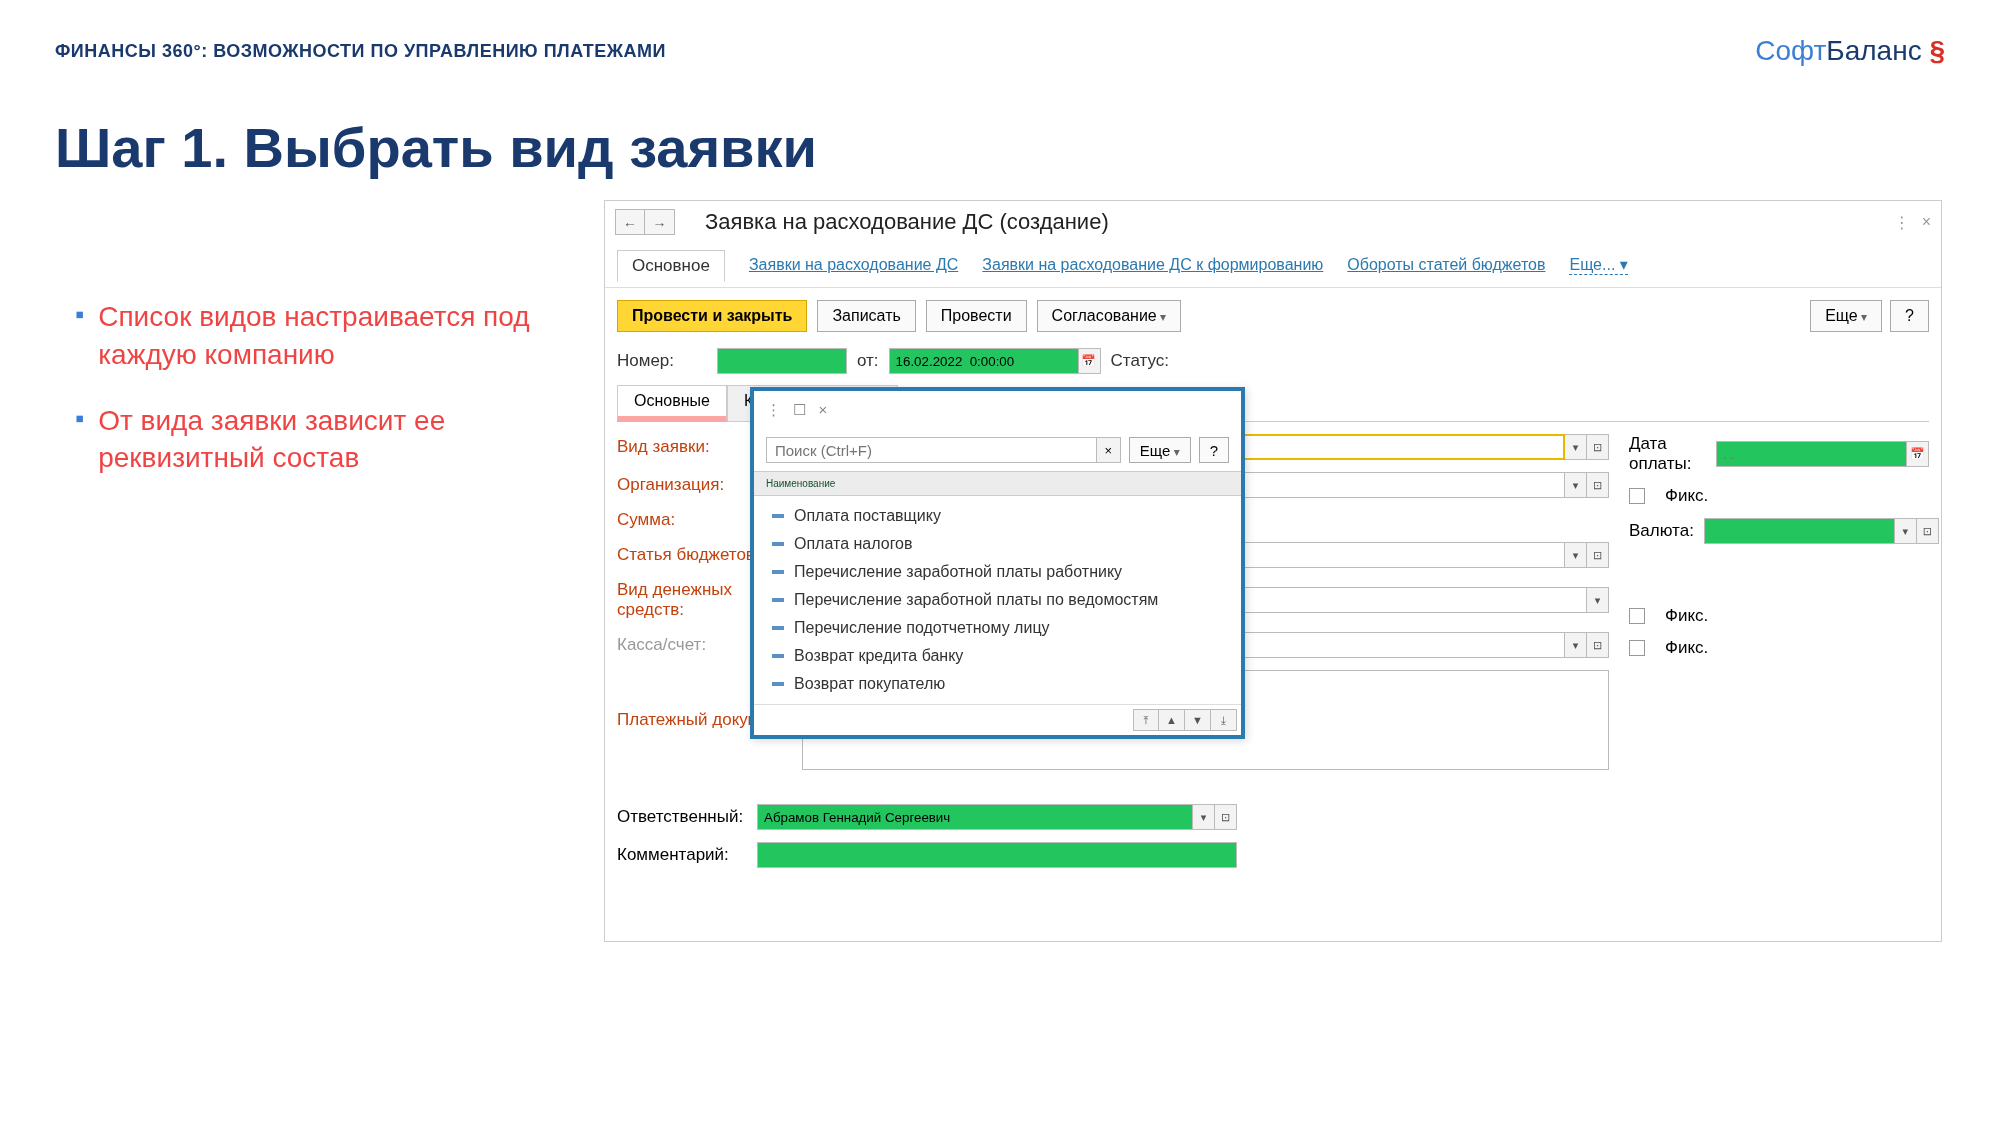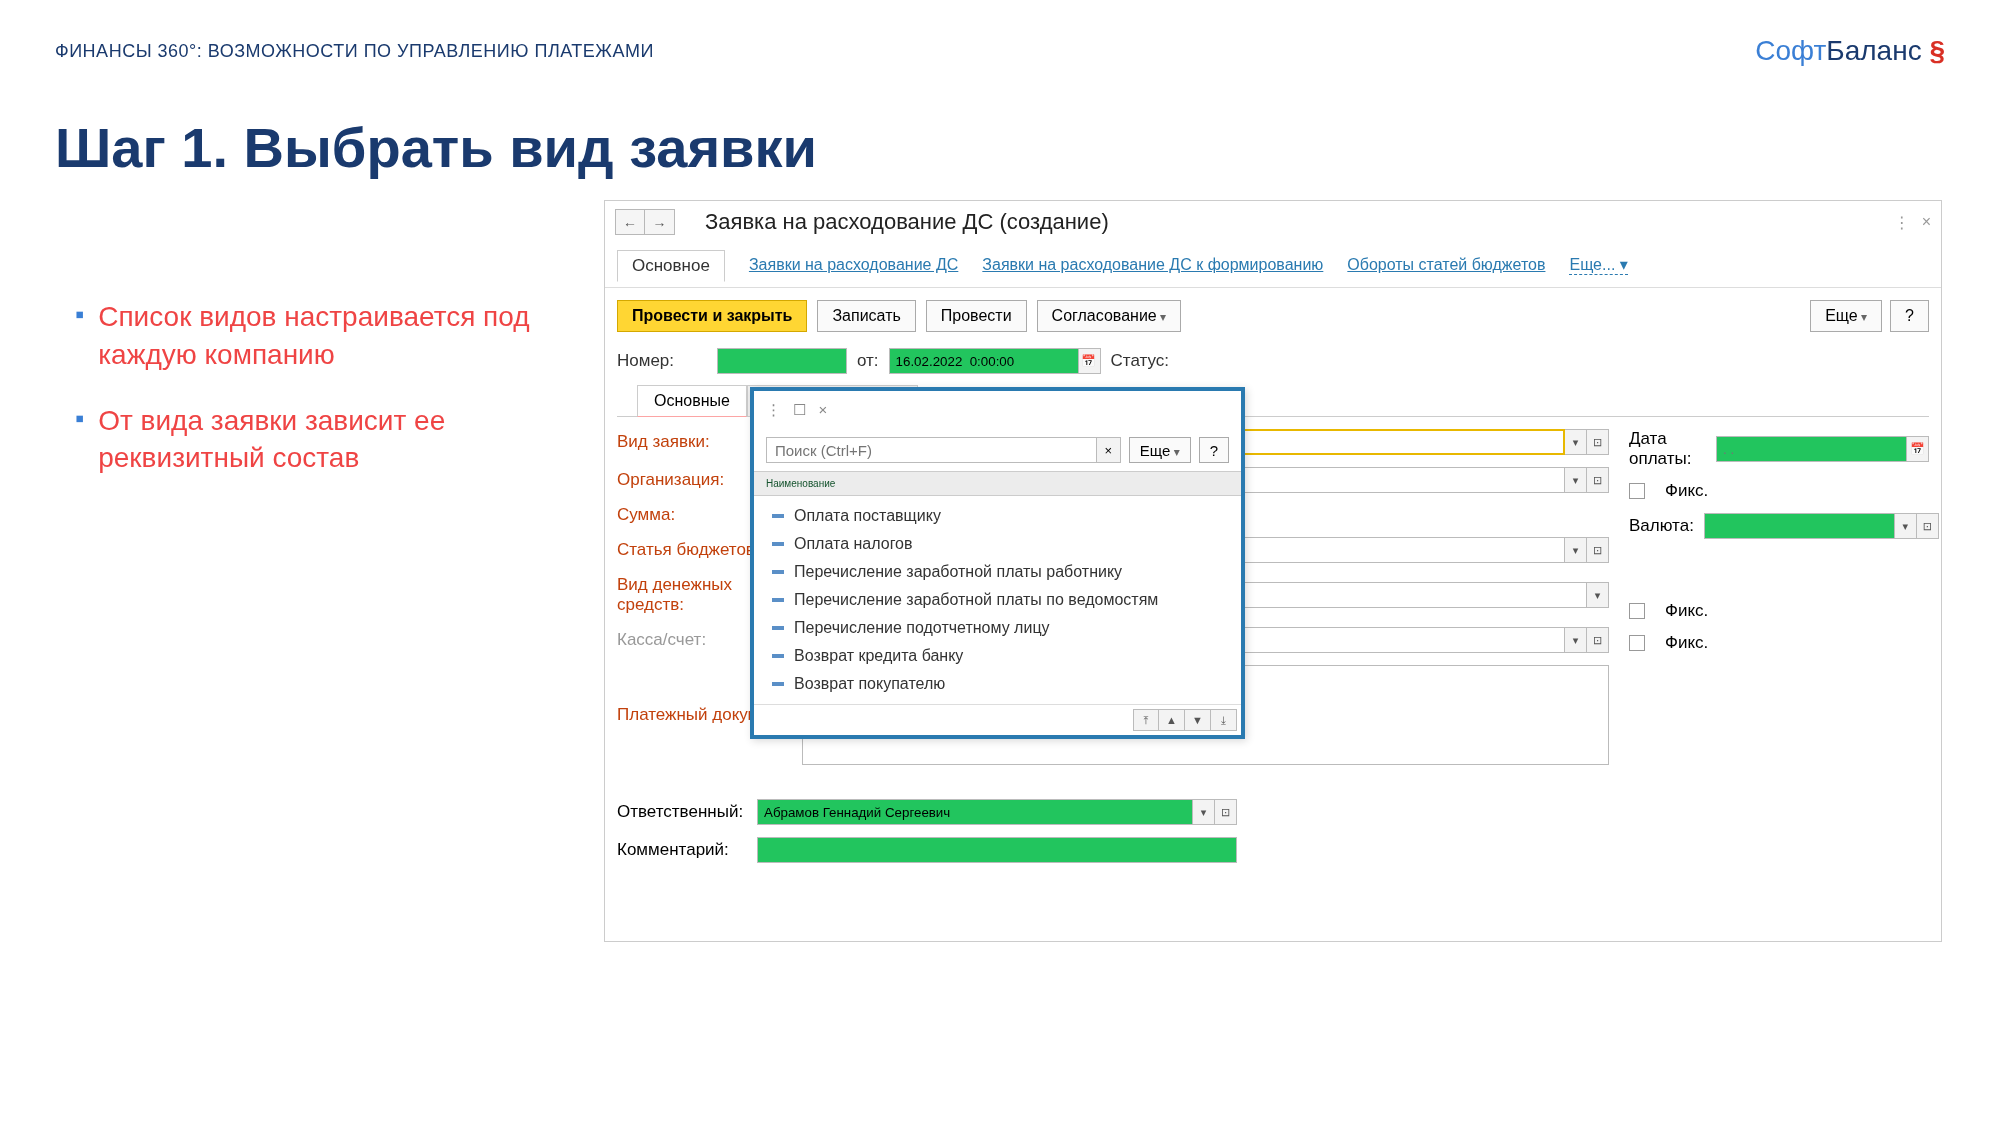--- a/index.html
+++ b/index.html
@@ -1,18 +1,18 @@
 <!DOCTYPE html>
 <html><head>
 <meta charset="utf-8">
 <style>
 * { box-sizing: border-box; margin: 0; padding: 0; }
 body { font-family: Arial, sans-serif; background: #fff; width: 2000px; height: 1125px; position: relative; overflow: hidden; }
 .header-bar { position: absolute; top: 35px; left: 55px; right: 55px; display: flex; justify-content: space-between; align-items: center; }
-.header-title { color: #1a3a6e; font-weight: normal; font-size: 18px; letter-spacing: 0.5px; }
+.header-title { color: #1a3a6e; font-weight: bold; font-size: 18px; letter-spacing: 0.5px; }
 .logo { font-size: 28px; }
 .logo-soft { color: #3a7fd5; margin-top: 18px; }
 .logo-balance { color: #1a3a6e; }
 .logo-icon { color: #d93025; font-weight: bold; }
 .main-heading { position: absolute; top: 115px; left: 55px; color: #1a3a6e; font-size: 56px; font-weight: bold; }
 .bullets { position: absolute; top: 298px; left: 75px; width: 500px; }
 .bullet { display: flex; margin-bottom: 28px; }
 .bullet-mark { color: #3a7fd5; font-size: 26px; margin-right: 14px; line-height: 1.3; }
 .bullet-text { color: #ef4444; font-size: 28px; line-height: 1.35; }
 .app-window { position: absolute; top: 200px; left: 604px; width: 1338px; height: 742px; border: 1px solid #ccc; background: #fff; font-size: 17px; }
@@ -30,21 +30,21 @@
 .btn-yellow { background: #ffd633; border-color: #d4a800; font-weight: bold; }
 .btn-dropdown::after { content: " ▾"; color: #666; font-size: 12px; }
 .toolbar-right { margin-left: auto; display: flex; gap: 8px; }
 .form-row { display: flex; align-items: center; padding: 4px 12px; gap: 10px; font-size: 17px; color: #333; }
 .form-label { min-width: 90px; }
 .form-input { border: 1px solid #bbb; height: 26px; padding: 9px 6px; background: #22c55e; }
 .form-input-combo { display: flex; align-items: stretch; }
 .combo-btn { width: 22px; border: 1px solid #bbb; border-left: none; background: #f3f3f3; display: flex; align-items: center; justify-content: center; font-size: 11px; color: #555; cursor: pointer; }
 .inner-tabs { display: flex; margin: 6px 12px 0 12px; border-bottom: 1px solid #ccc; }
 .inner-tab { padding: 6px 16px; border: 1px solid #ccc; background: #f0f0f0; font-size: 16px; cursor: pointer; position: relative; top: 1px; }
-.inner-tab.active { background: #fff; border-bottom: 1px solid #fca5a5; margin-left: 20px; }
+.inner-tab.active { background: #fff; border-bottom: 6px solid #fca5a5; }
 .form-area { padding: 12px; display: flex; }
 .form-left { flex: 1; }
 .form-right { width: 320px; padding-left: 20px; }
 .field-row { display: flex; align-items: center; margin-bottom: 12px; gap: 10px; }
 .field-label { width: 175px; font-size: 17px; color: #c2410c; }
 .field-label-gray { color: #999; }
 .field-input-wrap { flex: 1; display: flex; }
 .field-input { flex: 1; height: 26px; border: 1px solid #bbb; padding: 0 6px; }
 .highlight-field { border: 2px solid #e8b800; }
 .checkbox-wrap { display: flex; align-items: center; gap: 20px; }

